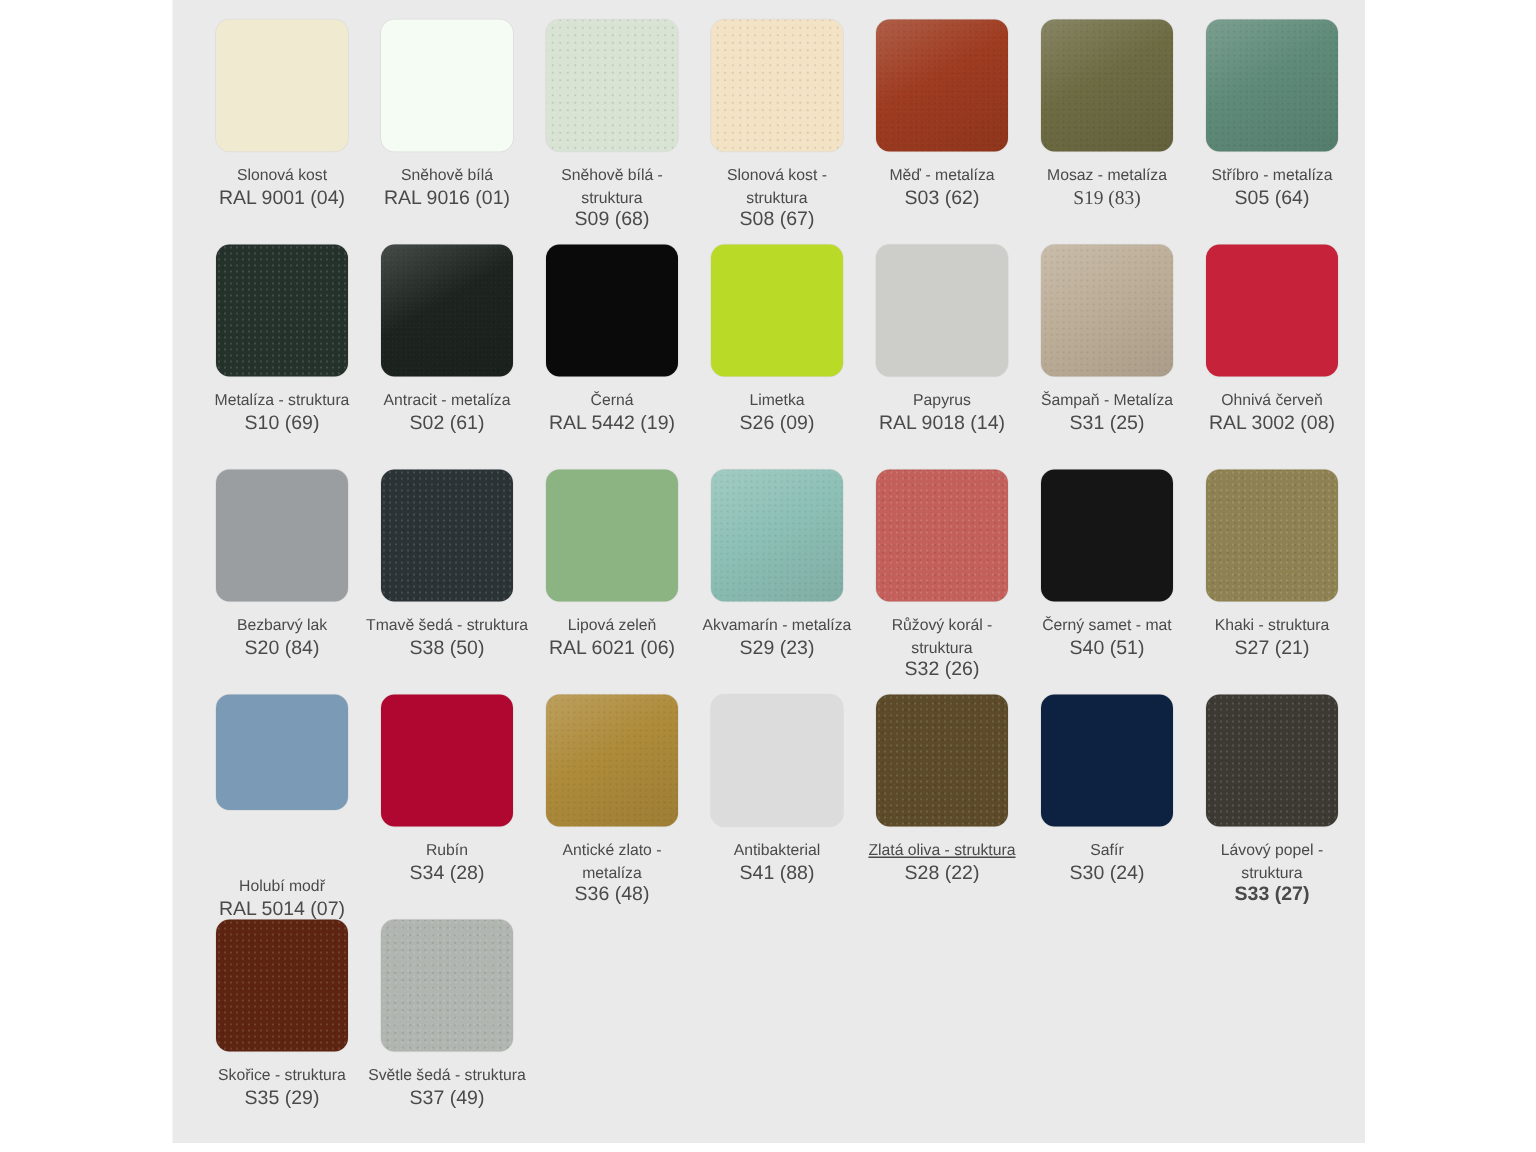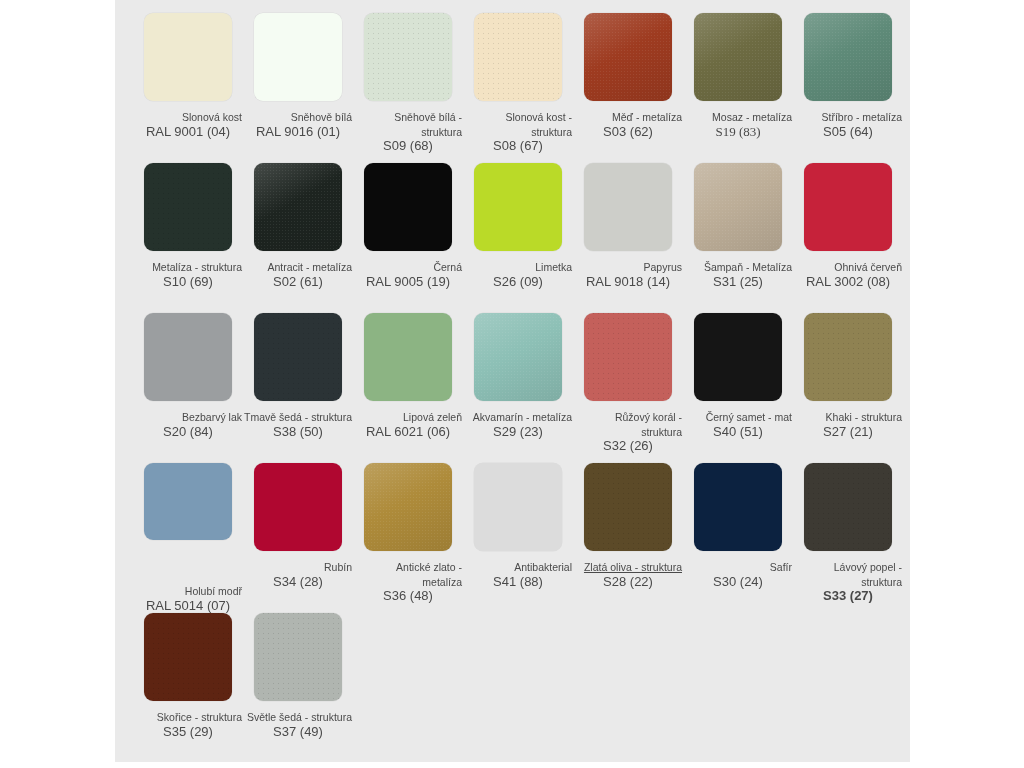--- a/index.html
+++ b/index.html
@@ -73,21 +73,21 @@
   }
   .swatch-chip.met::before {
     content: "";
     position: absolute;
     inset: 0;
     background: linear-gradient(150deg, rgba(255,255,255,0.18) 0%, rgba(255,255,255,0.0) 45%, rgba(0,0,0,0.10) 100%);
   }
   .swatch-label {
     margin-top: 9px;
     width: 108px;
-    text-align: right;
+    text-align: center;
     font-size: 10.5px;
     line-height: 14.5px;
     color: #4a4a4a;
   }
   .swatch-code {
     width: 108px;
     text-align: center;
     font-size: 13px;
     line-height: 14.5px;
     color: #4a4a4a;
@@ -140,21 +140,21 @@
           <div class="swatch-code" style="color: rgb(74, 74, 74);">S10 (69)</div>
         </div>
         <div class="swatch-cell">
           <div class="swatch-chip met" style="background: rgb(29, 36, 32);"></div>
           <div class="swatch-label" style="color: rgb(74, 74, 74);">Antracit - metalíza</div>
           <div class="swatch-code" style="color: rgb(74, 74, 74);">S02 (61)</div>
         </div>
         <div class="swatch-cell">
           <div class="swatch-chip" style="background: rgb(10, 10, 10);"></div>
           <div class="swatch-label" style="color: rgb(74, 74, 74);">Černá</div>
-          <div class="swatch-code" style="color: rgb(74, 74, 74);">RAL 9005 (19)</div>
+          <div class="swatch-code" style="color: rgb(74, 74, 74);">RAL 5442 (19)</div>
         </div>
         <div class="swatch-cell">
           <div class="swatch-chip" style="background: rgb(186, 218, 40);"></div>
           <div class="swatch-label" style="color: rgb(74, 74, 74);">Limetka</div>
           <div class="swatch-code" style="color: rgb(74, 74, 74);">S26 (09)</div>
         </div>
         <div class="swatch-cell">
           <div class="swatch-chip" style="background: rgb(205, 206, 201);"></div>
           <div class="swatch-label" style="color: rgb(74, 74, 74);">Papyrus</div>
           <div class="swatch-code" style="color: rgb(74, 74, 74);">RAL 9018 (14)</div>

